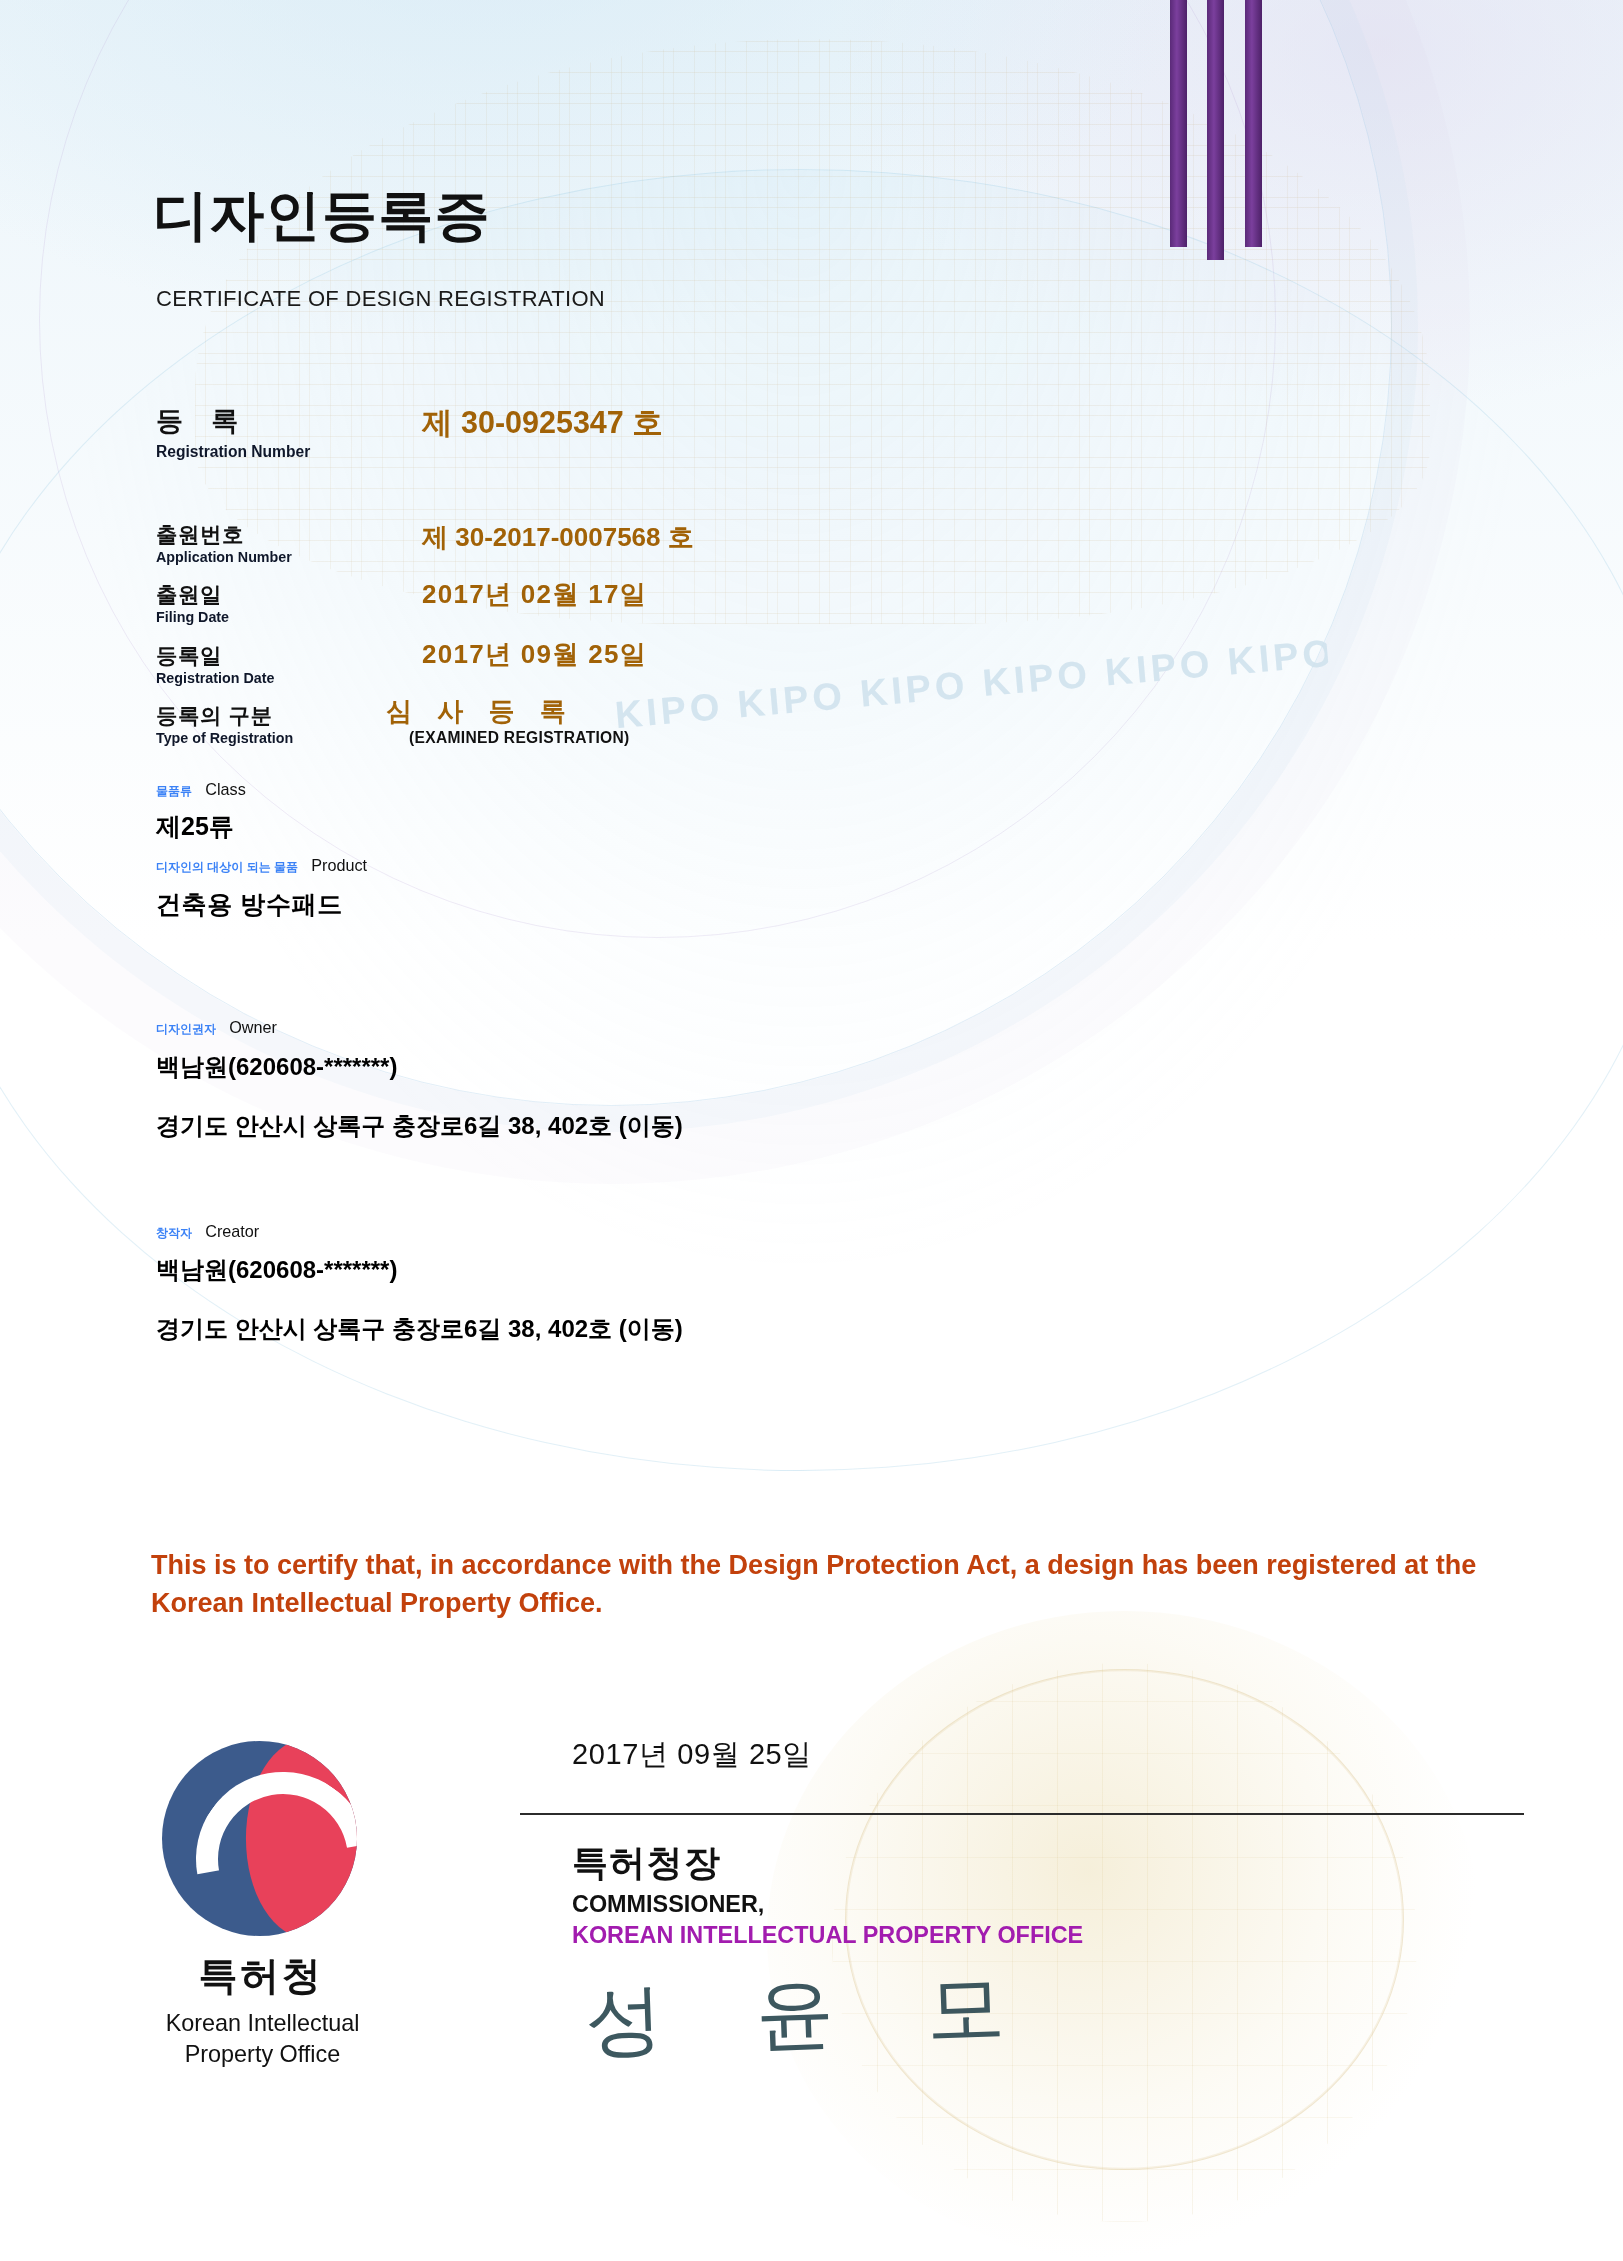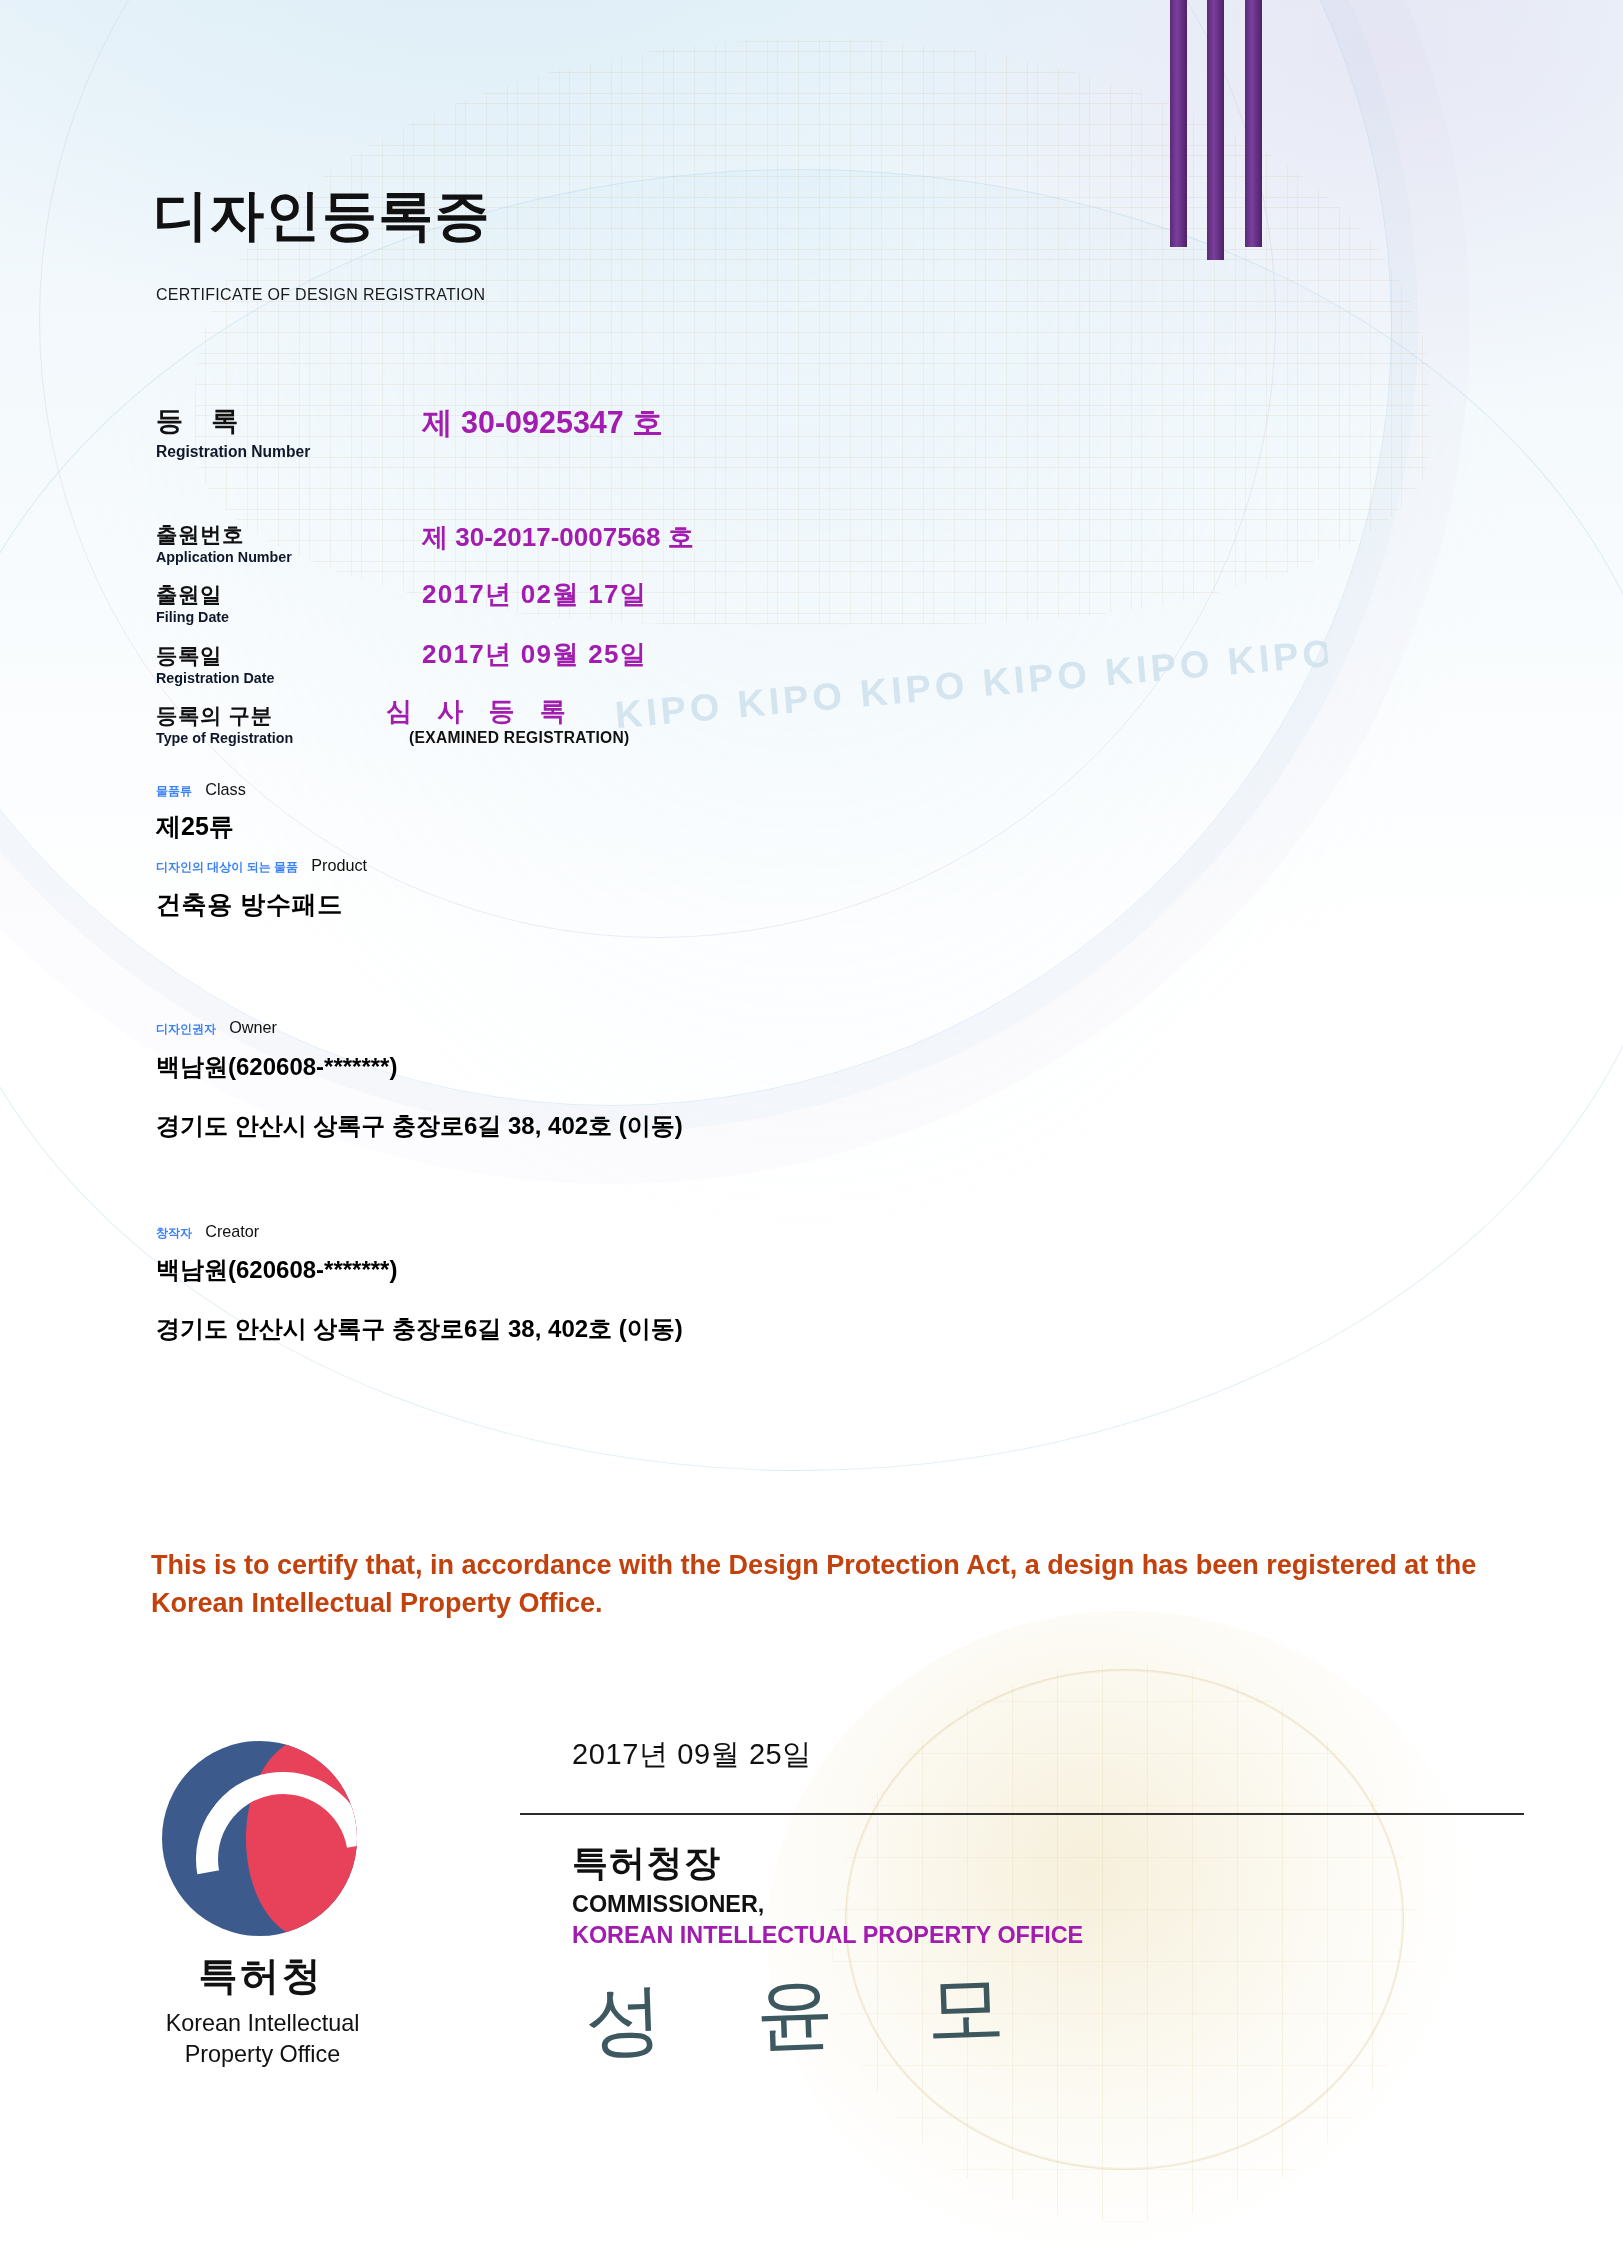--- a/index.html
+++ b/index.html
@@ -216,40 +216,40 @@
     top: 179px;
     font-size: 55px;
     font-weight: bold;
     letter-spacing: 1.3px;
     color: #111;
   }
   .title-en {
     position: absolute;
     left: 156px;
     top: 286px;
-    font-size: 16px;
+    font-size: 22px;
     letter-spacing: 0.3px;
     color: #1a1a1a;
   }
 
   .lbl-ko {
     font-size: 21.4px;
     font-weight: bold;
     color: #111;
     letter-spacing: 0.6px;
   }
   .lbl-en {
     font-size: 14.3px;
     font-weight: bold;
     color: #0f172a;
   }
   .val {
     font-size: 26px;
     font-weight: bold;
-    color: #a21caf;
+    color: #a16207;
   }
 
   .row { position: absolute; }
 
   
   #reg-label   { left: 156px; top: 403px; }
   #reg-label .lbl-ko { font-size: 27px; letter-spacing: 10.4px; }
   #reg-label .lbl-en { display:block; margin-top: 3.9px; font-size: 15.6px; }
   #reg-value   { left: 422px; top: 403px; font-size: 30.5px; }
 

